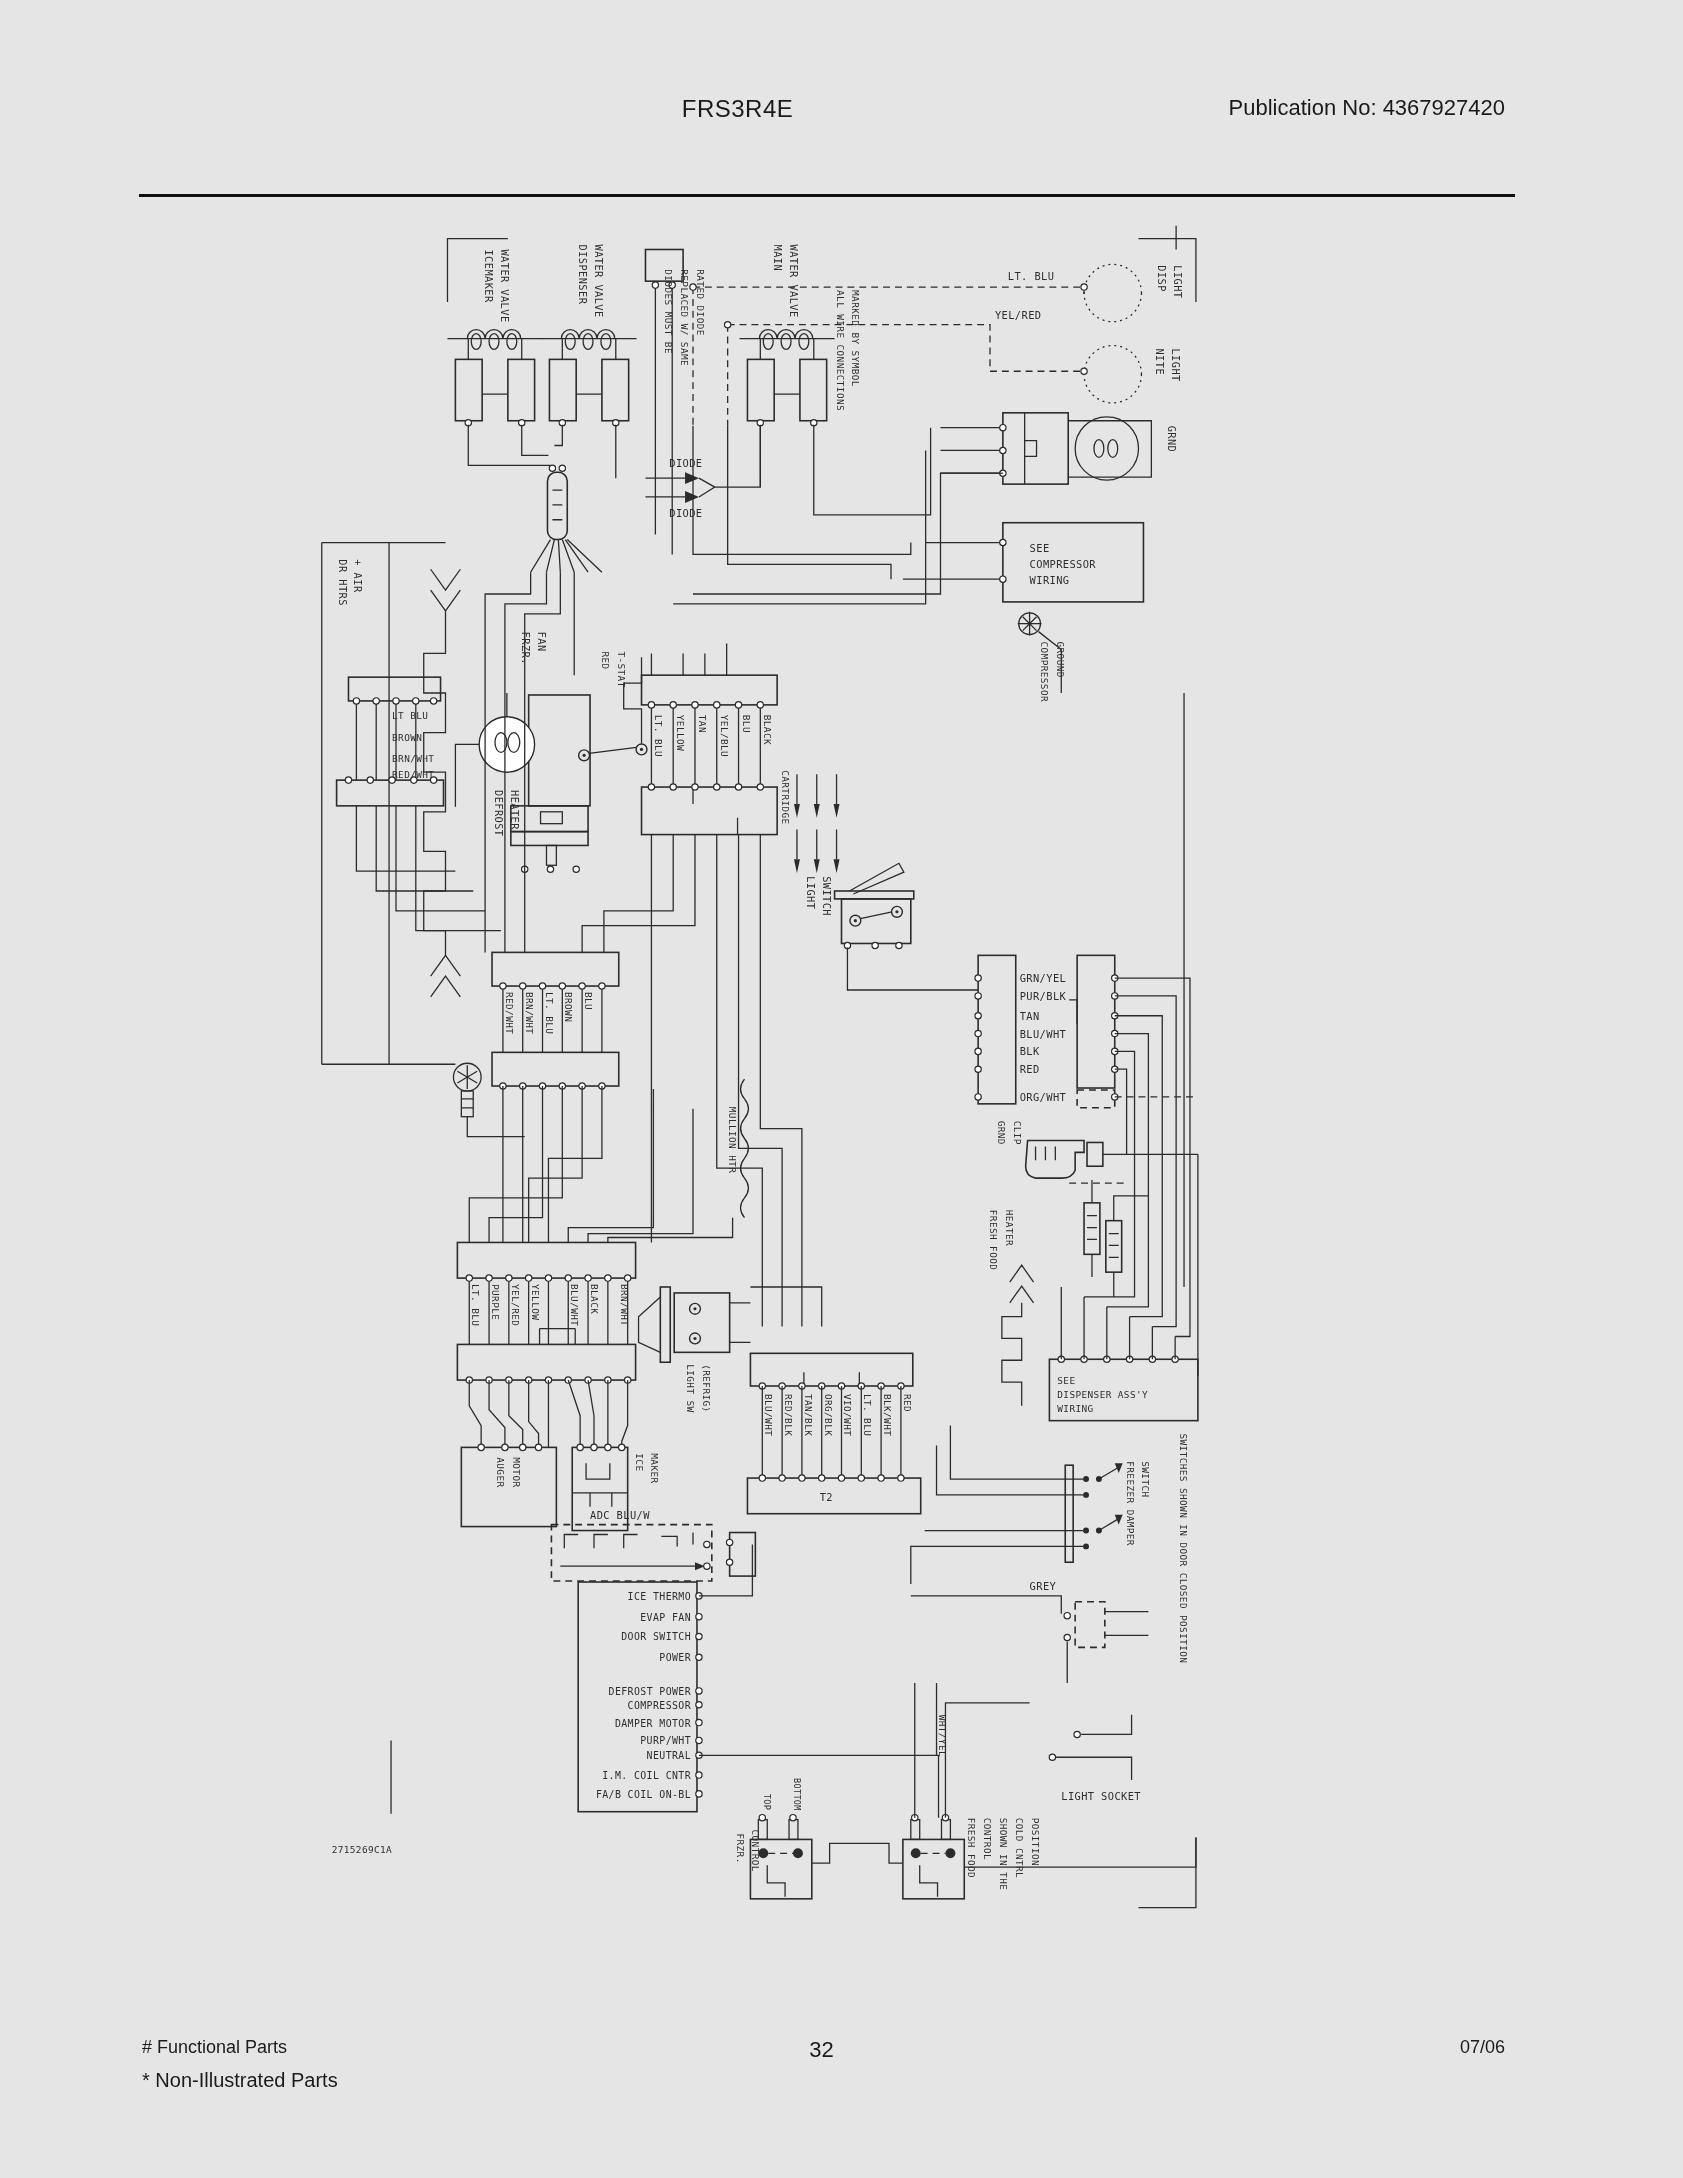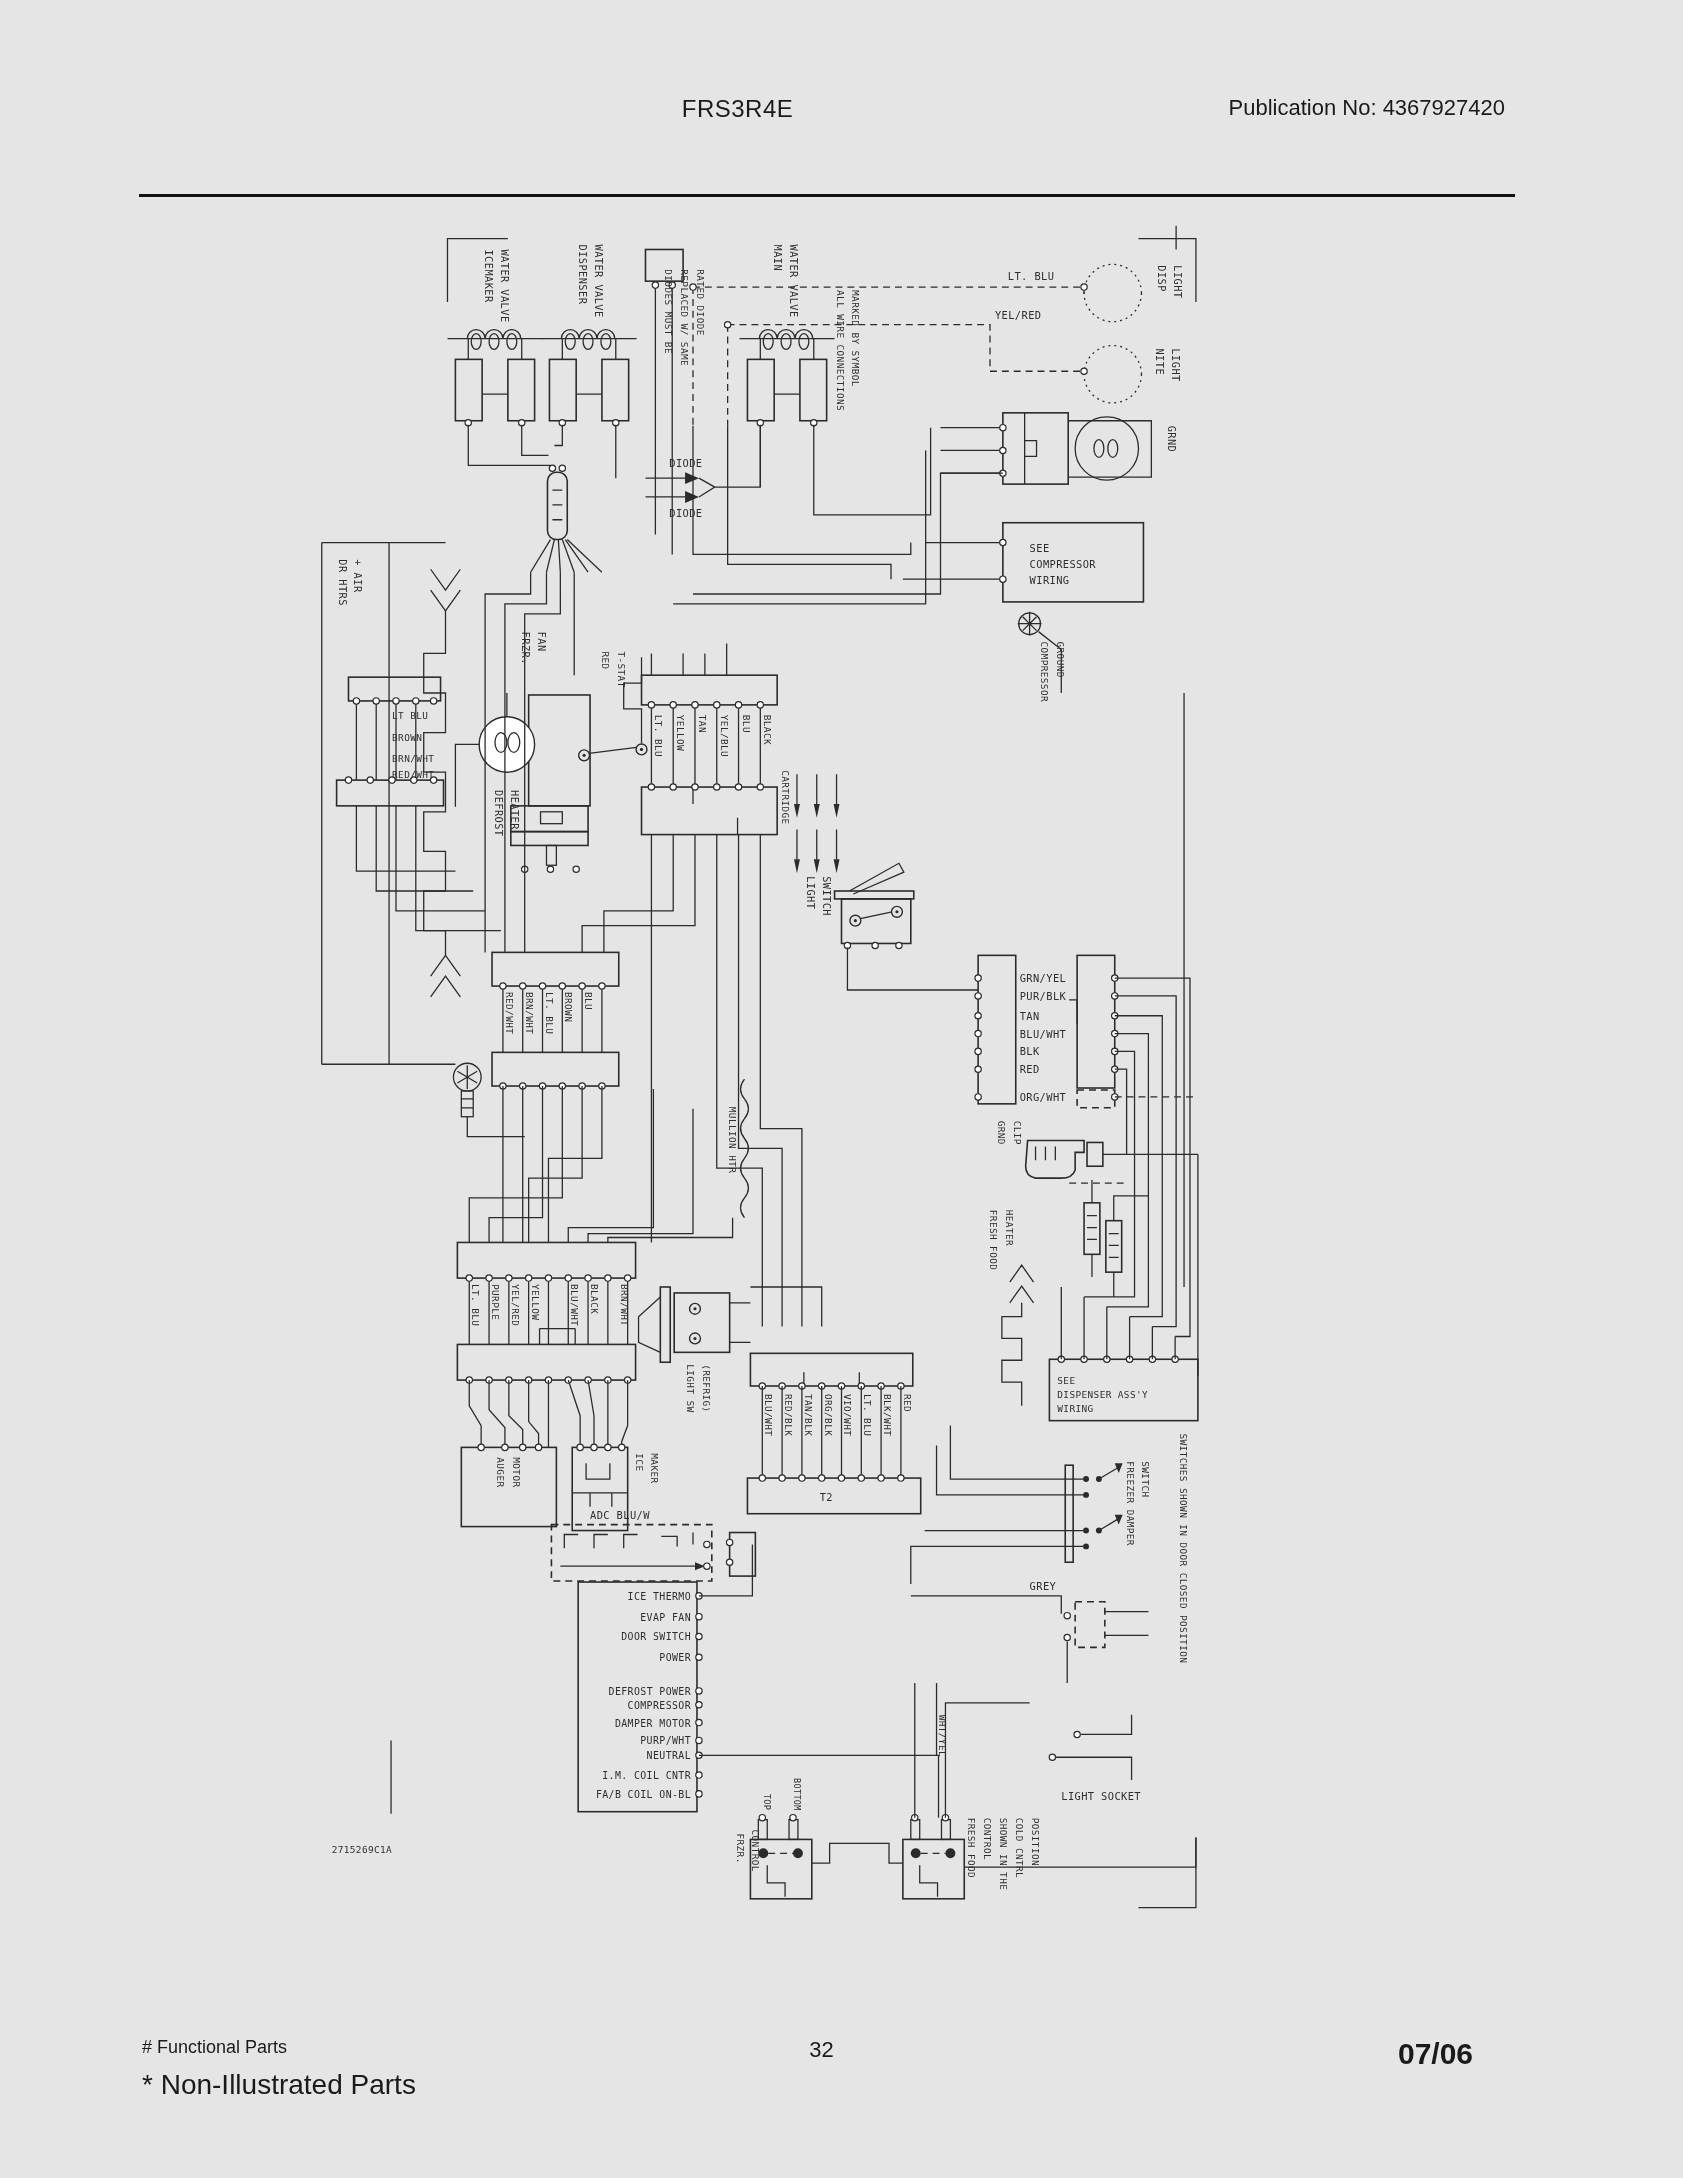--- a/index.html
+++ b/index.html
@@ -4,23 +4,23 @@
 <style>
   html,body{margin:0;padding:0;background:#ffffff;}
   #page{position:relative;width:1683px;height:2178px;background:#e5e5e5;overflow:hidden;
         font-family:"Liberation Sans", sans-serif;color:#1a1a1a;}
   .hdr{position:absolute;white-space:nowrap;}
   #model{top:95px;left:0;width:1475px;text-align:center;font-size:24px;letter-spacing:0.5px;}
   #pub{top:95px;left:1030px;width:475px;text-align:right;font-size:22px;}
   #title{top:141px;left:0;width:1470px;text-align:center;font-size:25px;letter-spacing:1px;}
   #rule{position:absolute;top:194px;left:139px;width:1376px;height:3px;background:#111;}
   #ftr-func{position:absolute;top:2037px;left:142px;font-size:18px;}
-  #ftr-non{position:absolute;top:2069px;left:142px;font-size:28px;text-align:center;}
+  #ftr-non{position:absolute;top:2069px;left:142px;font-size:20px;text-align:center;}
   #ftr-page{position:absolute;top:2037px;left:0;width:1643px;text-align:center;font-size:22px;}
-  #ftr-date{position:absolute;top:2037px;left:1366px;width:139px;text-align:center;font-size:30px;font-weight:bold;}
+  #ftr-date{position:absolute;top:2037px;left:1366px;width:139px;text-align:right;font-size:18px;}
   svg{position:absolute;top:0;left:0;}
   svg text{font-family:"DejaVu Sans Mono", monospace;font-size:10.5px;fill:#2e2e2e;letter-spacing:.4px;}
   svg text.sm{font-size:9.5px;}
   svg text.bd{font-size:10px;}
   .ln{stroke:#2b2b2b;stroke-width:1.3;fill:none;}
   .bx{stroke:#2b2b2b;stroke-width:1.6;fill:none;}
   .dash{stroke-dasharray:7 5;}
   .dot{stroke-dasharray:2 4;}
   .fill{fill:#2b2b2b;stroke:none;}
 </style>

